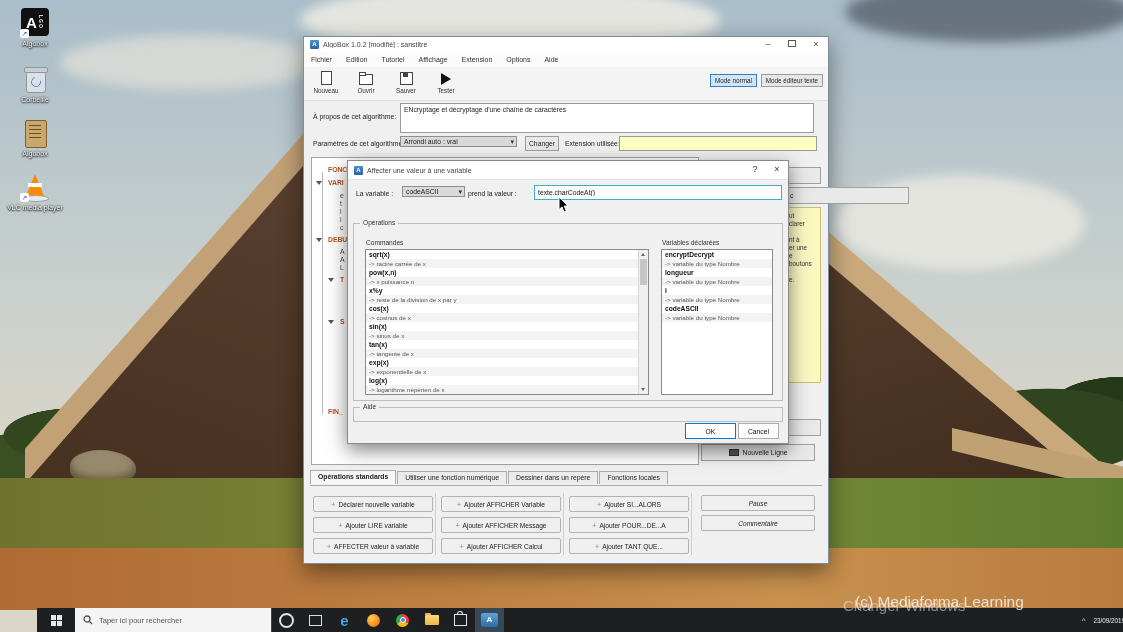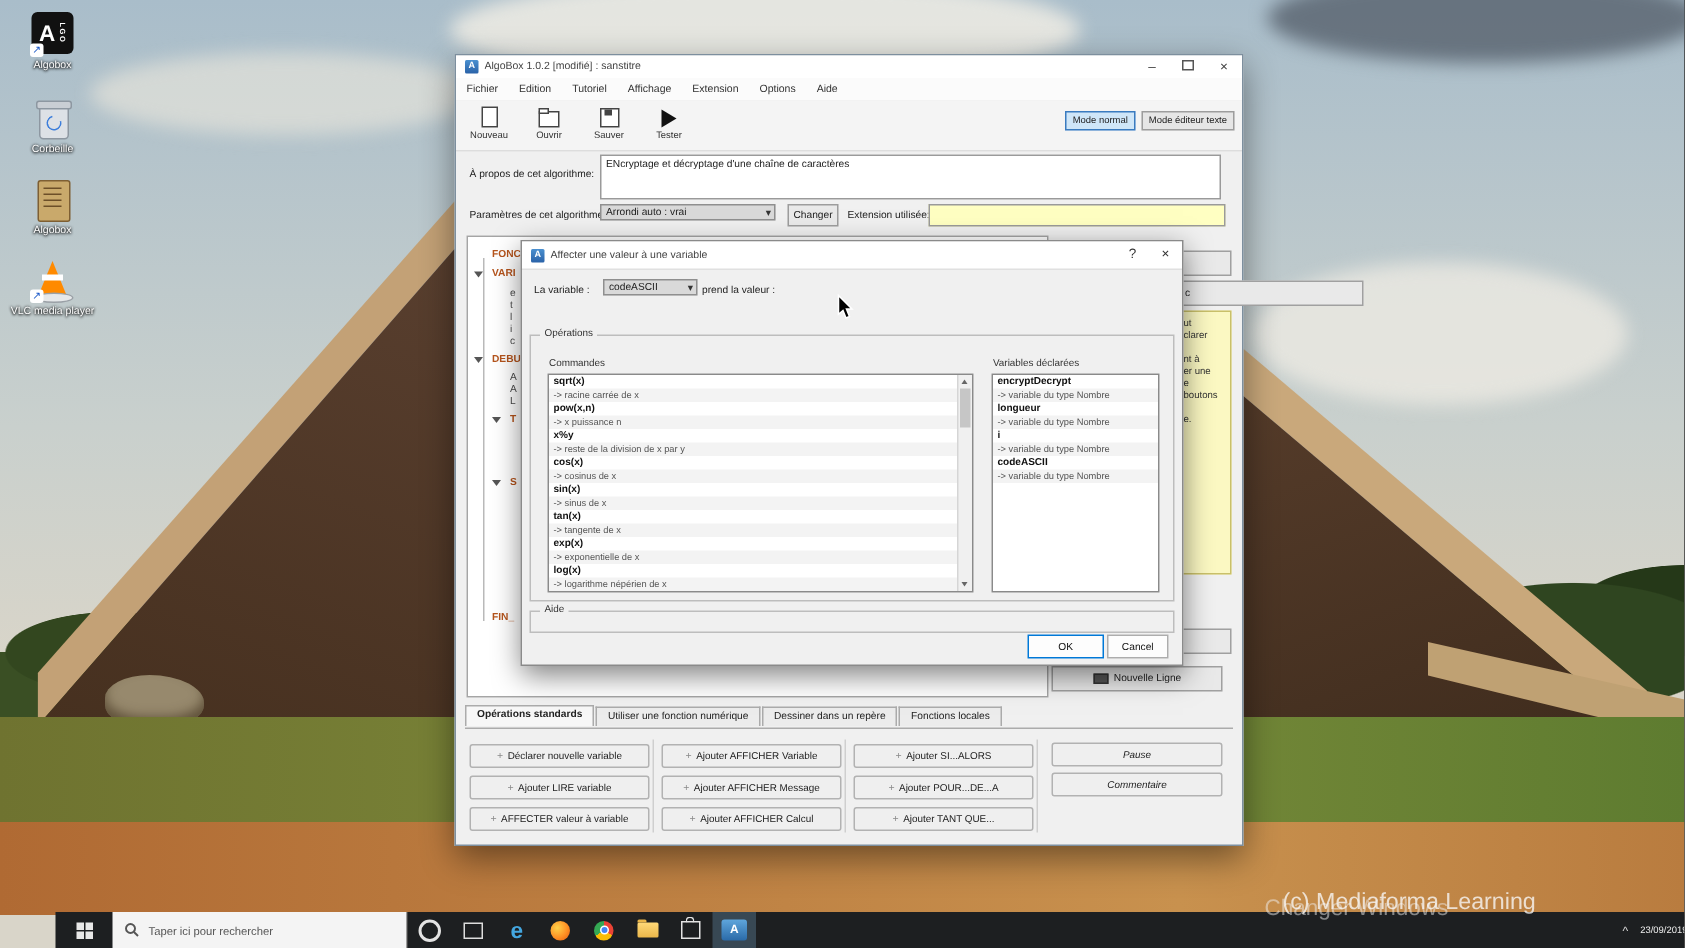--- a/index.html
+++ b/index.html
@@ -362,20 +362,21 @@
   <div class="abs" id="dlg">
     <div class="titlebar">
       <span class="app-ico">A</span>
       <span class="title-text">Affecter une valeur à une variable</span>
       <span class="dwc">?</span>
       <span class="dwc">×</span>
     </div>
     <div class="flabel" style="left:8px;top:29px;">La variable :</div>
     <div class="combo" style="left:54px;top:25px;width:46px;">codeASCII</div>
     <div class="flabel" style="left:120px;top:29px;">prend la valeur :</div>
+    <input class="dlg-input" style="left: 186px; top: 24px; width: 240px; height: 13px;" value="texte.charCodeAt()">
 
     <div class="gbox" style="left:5px;top:62px;width:428px;height:176px;">
       <span class="glabel">Opérations</span>
     </div>
 
     <div class="gbox" style="left:15px;top:78px;width:288px;height:152px;border:none;">
       <span class="glabel" style="top:0;left:0;background:transparent;">Commandes</span>
       <div class="list" style="left:2px;top:10px;width:282px;height:144px;">
         <div id="cmd-list">
             <div class="lrow name">sqrt(x)</div>

